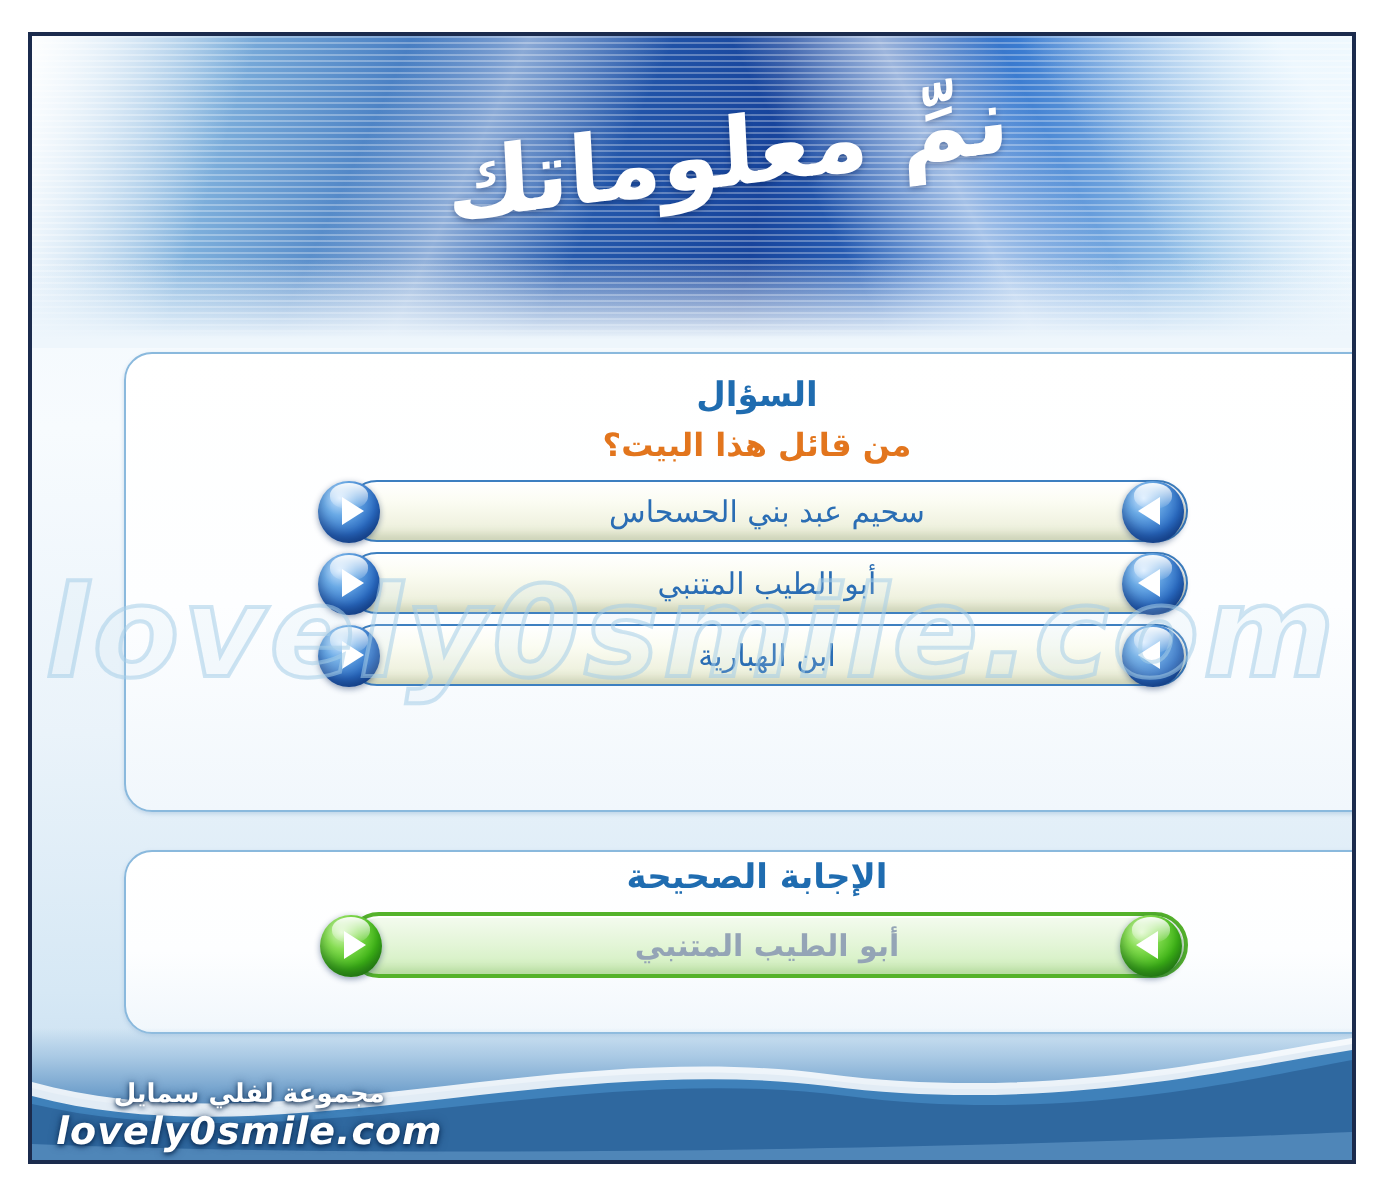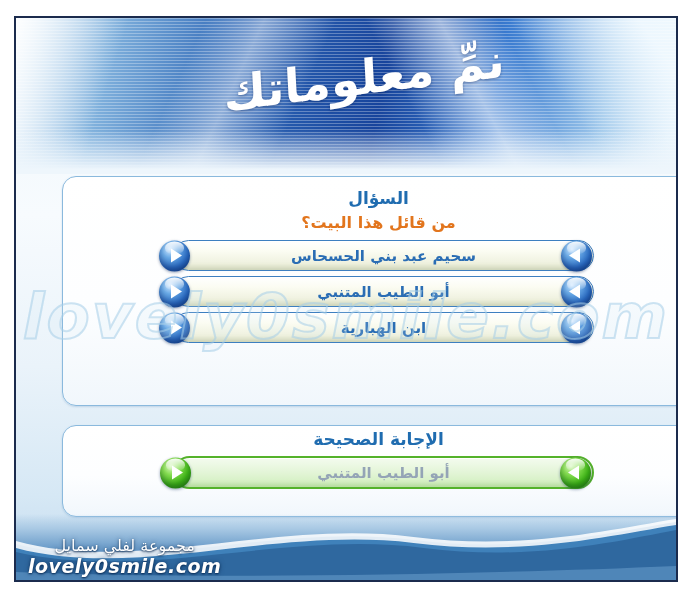--- a/index.html
+++ b/index.html
@@ -41,21 +41,21 @@
               display:flex; justify-content:center; align-items:center; direction:rtl; }
   .verse-gap { display:inline-block; width:46px; }
 
   
   .options { margin-top:5px; }
   .pill { position:relative; left:5px; width:421px; height:31px; margin:0 auto 5px auto;
           border-radius:16px; display:flex; align-items:center; justify-content:center; }
   .pill-blue { border:1px solid #3d7fc0;
       background:linear-gradient(180deg,#ffffff 0%,#fbfcf2 35%,#f1f3e2 70%,#e7ebd4 100%);
       box-shadow:inset 0 1px 0 #ffffff, inset 0 -3px 4px rgba(140,150,110,.28); }
-  .pill-label { color:#2a6db4; font-weight:bold; font-size:15px; direction:rtl; }
+  .pill-label { color:#2a6db4; font-weight:normal; font-size:15px; direction:rtl; }
   .pill-green { width:421px; height:33px; margin-top:5px; border:2px solid #54b22a; border-radius:17px;
       background:linear-gradient(180deg,#f4fbef 0%,#e3f5d7 50%,#cfeebb 100%);
       box-shadow:inset 0 1px 0 rgba(255,255,255,.9), inset 0 -3px 4px rgba(90,150,60,.22); }
   .answer-label { color:#94a4b6; font-weight:bold; font-size:15px; direction:rtl; }
 
   
   .sphere { position:absolute; top:50%; transform:translateY(-50%); width:31px; height:31px;
             border-radius:50%; display:flex; align-items:center; justify-content:center;
             box-shadow:0 1px 3px rgba(10,40,90,.45), inset 0 -4px 6px rgba(0,0,40,.30); cursor:pointer; }
   .sphere::before { content:""; position:absolute; left:18%; top:6%; width:62%; height:40%;
@@ -71,21 +71,21 @@
   
   .watermark { position:absolute; left:0; right:0; top:262px; z-index:5; pointer-events:none;
       text-align:center; font-size:63px; font-weight:bold; font-style:italic; letter-spacing:2px;
       color:rgba(205,228,245,.16); -webkit-text-stroke:2px rgba(165,205,232,.55); white-space:nowrap; }
 
   
   .footer { position:absolute; left:0; bottom:0; width:100%; height:66px; overflow:hidden;
       background:linear-gradient(180deg, rgba(200,222,240,.0) 0%, #a9c9e4 22%, #6f9fcb 50%, #3a74ae 80%, #356fa8 100%); }
   .footer svg { position:absolute; left:0; top:0; width:100%; height:100%; }
   .footer-text { position:absolute; left:12px; bottom:3px; z-index:3; color:#ffffff; text-align:center; }
-  .footer-group { font-size:16px; font-weight:normal; direction:rtl;
+  .footer-group { font-size:13px; font-weight:bold; direction:rtl;
       text-shadow:0 1px 2px rgba(8,40,80,.9), 0 0 4px rgba(8,40,80,.55); }
   .footer-site { font-size:19px; font-weight:bold; font-style:italic; letter-spacing:.5px;
       text-shadow:0 1px 2px rgba(8,40,80,.9), 0 0 5px rgba(8,40,80,.6); }
 </style>
 </head>
 <body>
 
 <div class="page">
   <div class="frame">
 

